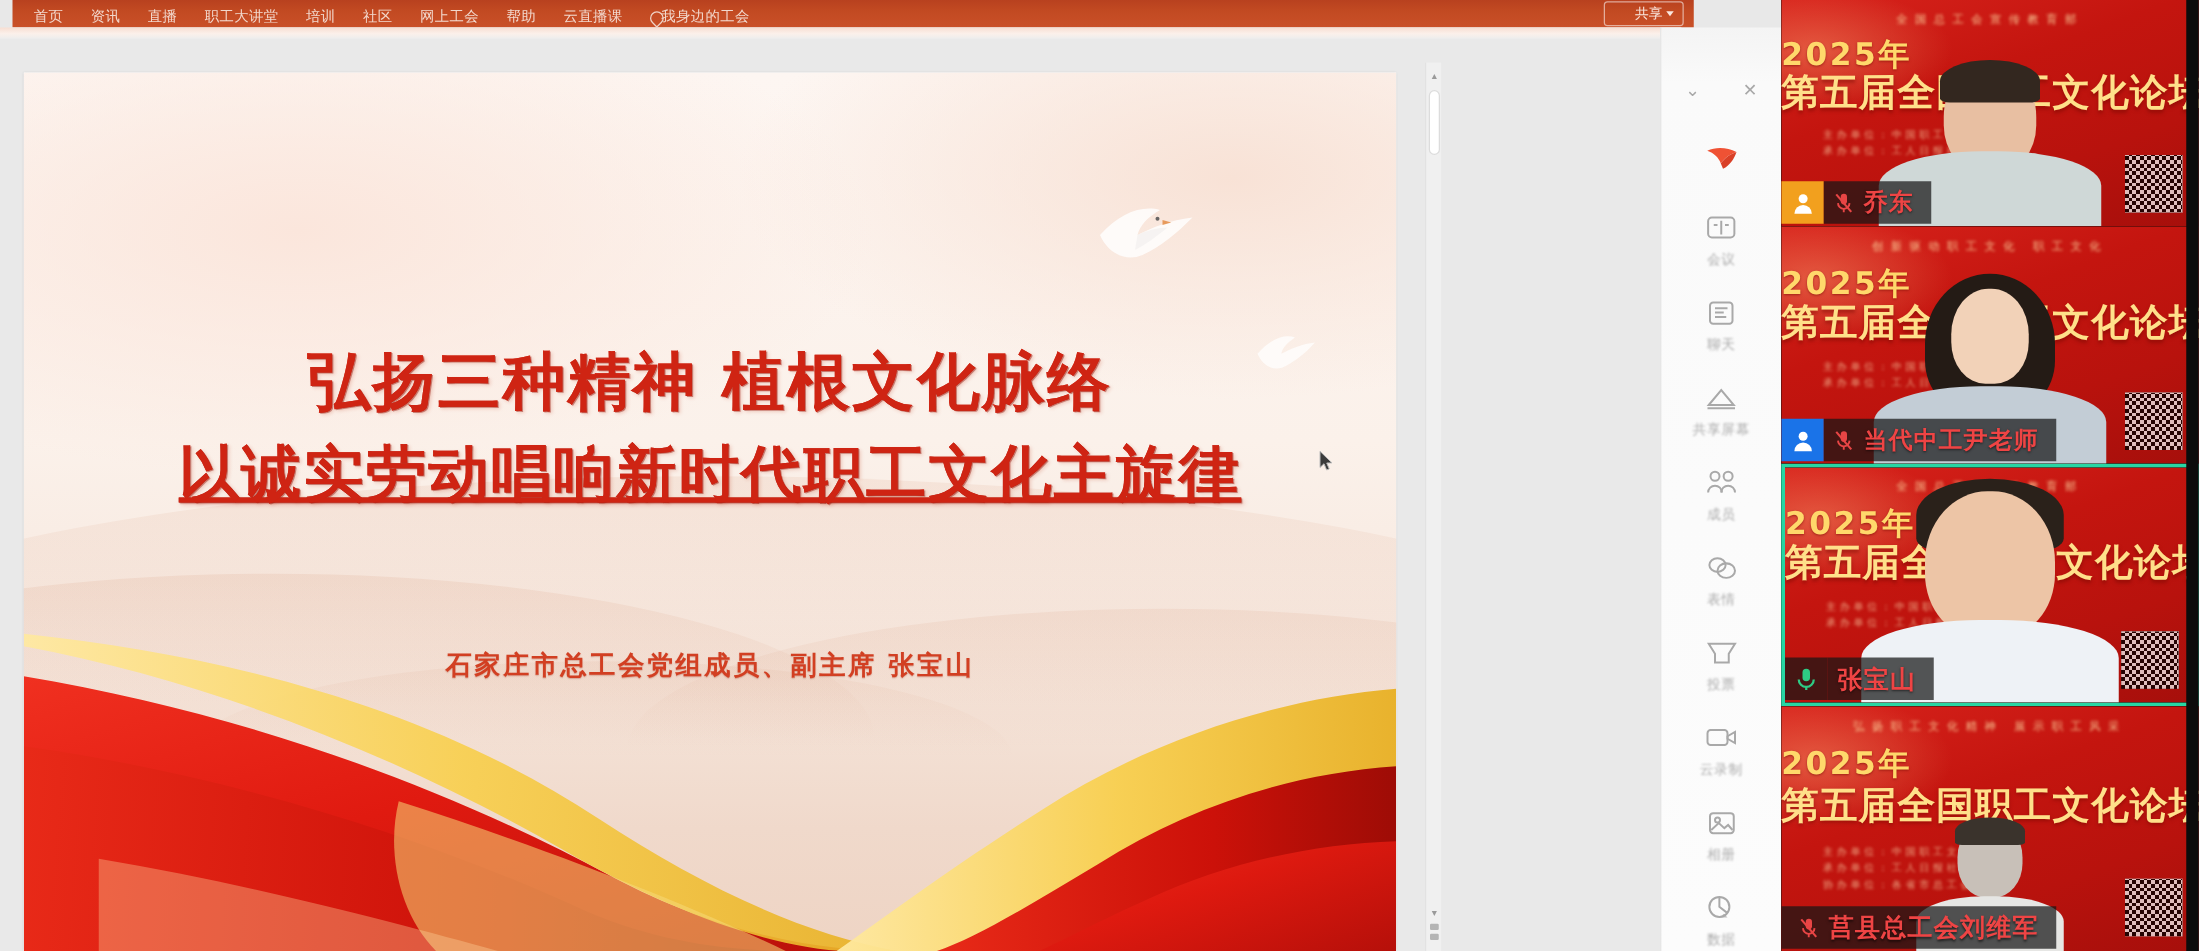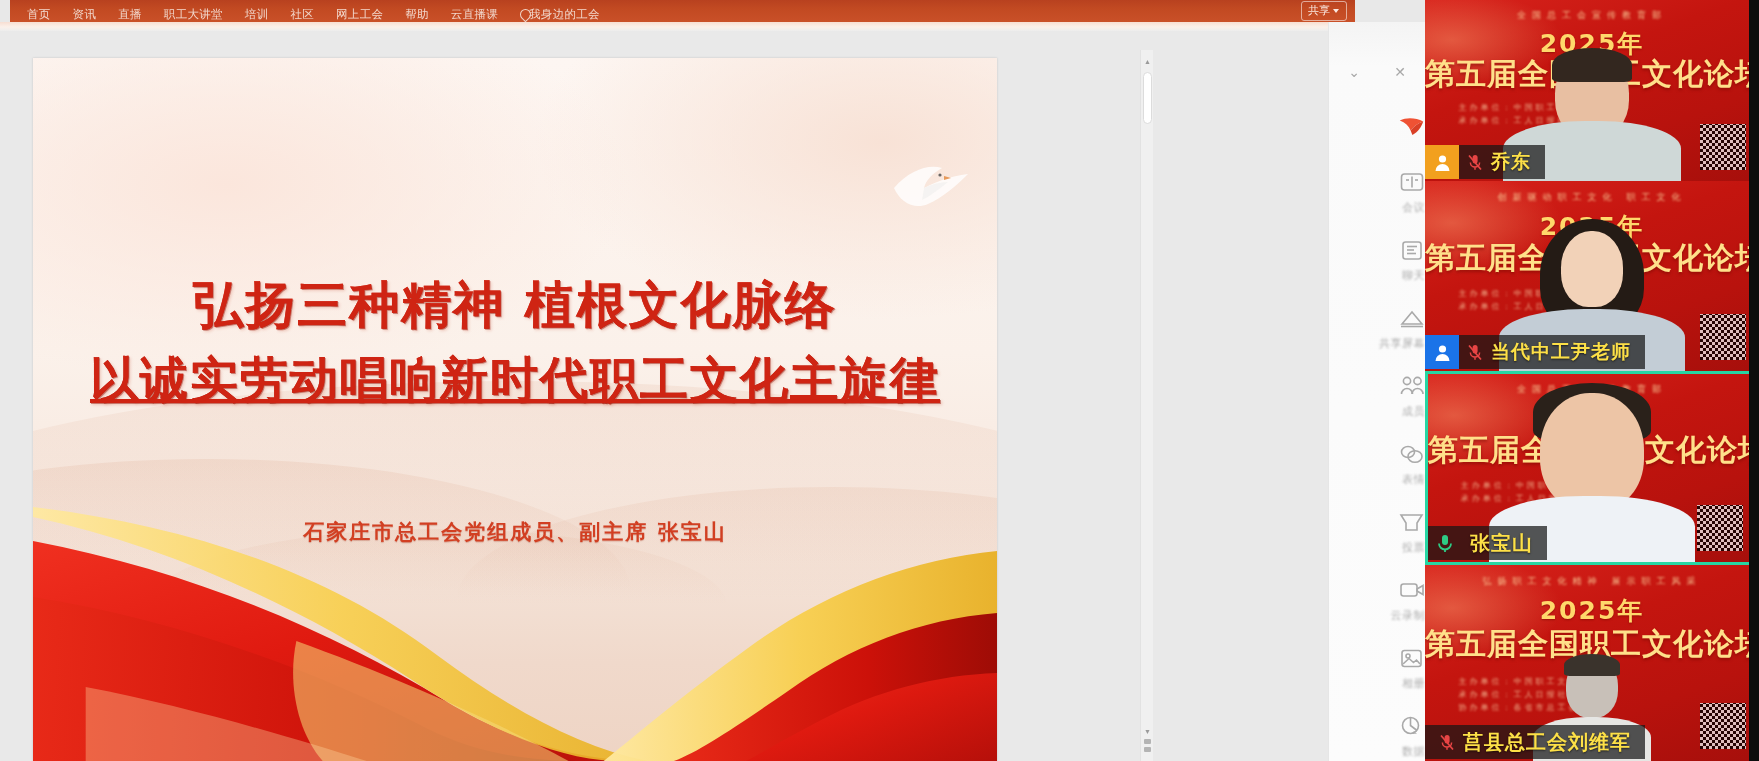--- a/index.html
+++ b/index.html
@@ -40,21 +40,21 @@
     border: 1.4px solid #f3ded4;
   }
   .topbar-right {
     position: absolute; right: 8px; bottom: 1px;
     display: flex; align-items: flex-end; gap: 4px;
   }
   .share-chip {
     border: 1px solid rgba(255,255,255,.55);
     border-radius: 3px;
     color: #fae8e0; font-size: 11px;
-    padding: 1px 7px 2px 6px;
+    padding: 1px 7px 2px 24px;
     display: flex; align-items: center; gap: 3px;
     filter: blur(0.4px);
   }
   .share-chip .caret {
     width: 0; height: 0; border-left: 3px solid transparent;
     border-right: 3px solid transparent; border-top: 4px solid #fae8e0;
   }
 
   
   .page-bg {
@@ -63,22 +63,22 @@
     background: #e9e9e9;
   }
   .page-bg::before {
     content: ""; position: absolute; left: 0; top: 0;
     width: 100%; height: 9px;
     background: linear-gradient(180deg, #f7ded2 0%, #fbf0ea 55%, #ededed 100%);
   }
 
   
   .slide-wrap {
-    position: absolute; left: 33px; top: 58px;
-    width: 964px; height: 703px;
+    position: absolute; left: 19px; top: 58px;
+    width: 1098px; height: 703px;
     background: #fff;
     box-shadow: 0 0 2px rgba(0,0,0,.16);
     overflow: hidden;
   }
   .slide {
     position: absolute; inset: 0;
     background:
       radial-gradient(ellipse 60% 40% at 20% 18%, #fbe6dc 0%, rgba(251,230,220,0) 70%),
       radial-gradient(ellipse 50% 35% at 88% 12%, #f8e2d6 0%, rgba(248,226,214,0) 72%),
       linear-gradient(180deg, #fdf6f2 0%, #fbf1ea 42%, #f7e9e0 62%, #f3e0d4 76%, #f0d9cb 86%, #eed4c4 100%);
@@ -166,21 +166,21 @@
   }
   .tp-head {
     position: absolute; left: 0; top: 36px; width: 100%;
     height: 28px; display: flex; align-items: center; justify-content: center; gap: 28px;
   }
   .tp-btn { width: 18px; height: 18px; display: flex; align-items: center; justify-content: center;
             color: #8d8d8d; font-size: 14px; line-height: 1; opacity: .75; filter: blur(.25px); }
   .tp-items { position: absolute; left: 0; top: 76px; width: 100%; }
   .tp-item {
     width: 100%; height: 68px;
-    display: flex; flex-direction: column; align-items: flex-end; justify-content: center;
+    display: flex; flex-direction: column; align-items: center; justify-content: center;
     gap: 5px;
   }
   .tp-ico { width: 27px; height: 25px; color: #8a8a8a; opacity: .72; filter: blur(.35px); display:flex; align-items:center; justify-content:center; }
   .tp-ico svg { display: block; }
   .tp-label {
     font-size: 11px; color: #9b9b9b; letter-spacing: .5px;
     filter: blur(.8px); opacity: .82; white-space: nowrap;
   }
   .tp-item.brand .tp-ico { color: #e8402a; opacity: .95; filter: blur(.2px); }
   .tp-item.brand { height: 60px; }
@@ -216,21 +216,21 @@
     opacity: .78; filter: blur(.5px);
   }
   .b-top {
     position: absolute; left: 0; right: 0; top: 5%;
     text-align: center; color: rgba(255,228,170,.82);
     font-size: 9px; letter-spacing: 6px; filter: blur(1.1px);
     font-family: "DejaVu Sans", sans-serif;
   }
   .b-year {
     position: absolute; left: 0; right: 0; top: 15%;
-    text-align: center;
+    text-align: left;
     font-family: "DejaVu Sans", sans-serif; font-weight: bold;
     font-size: 25px; letter-spacing: 2px;
     color: #ffd86b;
     text-shadow: 0 1px 2px rgba(120,10,0,.6);
     filter: blur(.4px);
   }
   .b-main {
     position: absolute; left: 0; right: 0; top: 30%;
     text-align: center;
     font-family: "DejaVu Sans", sans-serif; font-weight: bold;
@@ -262,21 +262,21 @@
     width: 34px; height: 34px; display: flex; align-items: center; justify-content: center;
   }
   .nt-badge svg { display: block; }
   .nt-body {
     height: 34px; display: flex; align-items: center; gap: 8px;
     background: rgba(22,22,22,.72);
     padding: 0 14px 0 8px;
   }
   .nt-mic { width: 16px; height: 18px; display: flex; align-items: center; justify-content: center; }
   .nt-name {
-    color: #fde047; font-size: 19px; font-weight: bold;
+    color: #ef4444; font-size: 19px; font-weight: bold;
     font-family: Liberation Sans, sans-serif;
     letter-spacing: 1px; white-space: nowrap;
     text-shadow: 0 1px 2px rgba(0,0,0,.6);
   }
   .tile.t3 .nt-name, .tile.t4 .nt-name { font-size: 20px; }
 
   .strip-edge { position: absolute; right: 0; top: 0; width: 10px; height: 100%; background: #0c0c0c; }
 </style>
 </head>
 <body>

